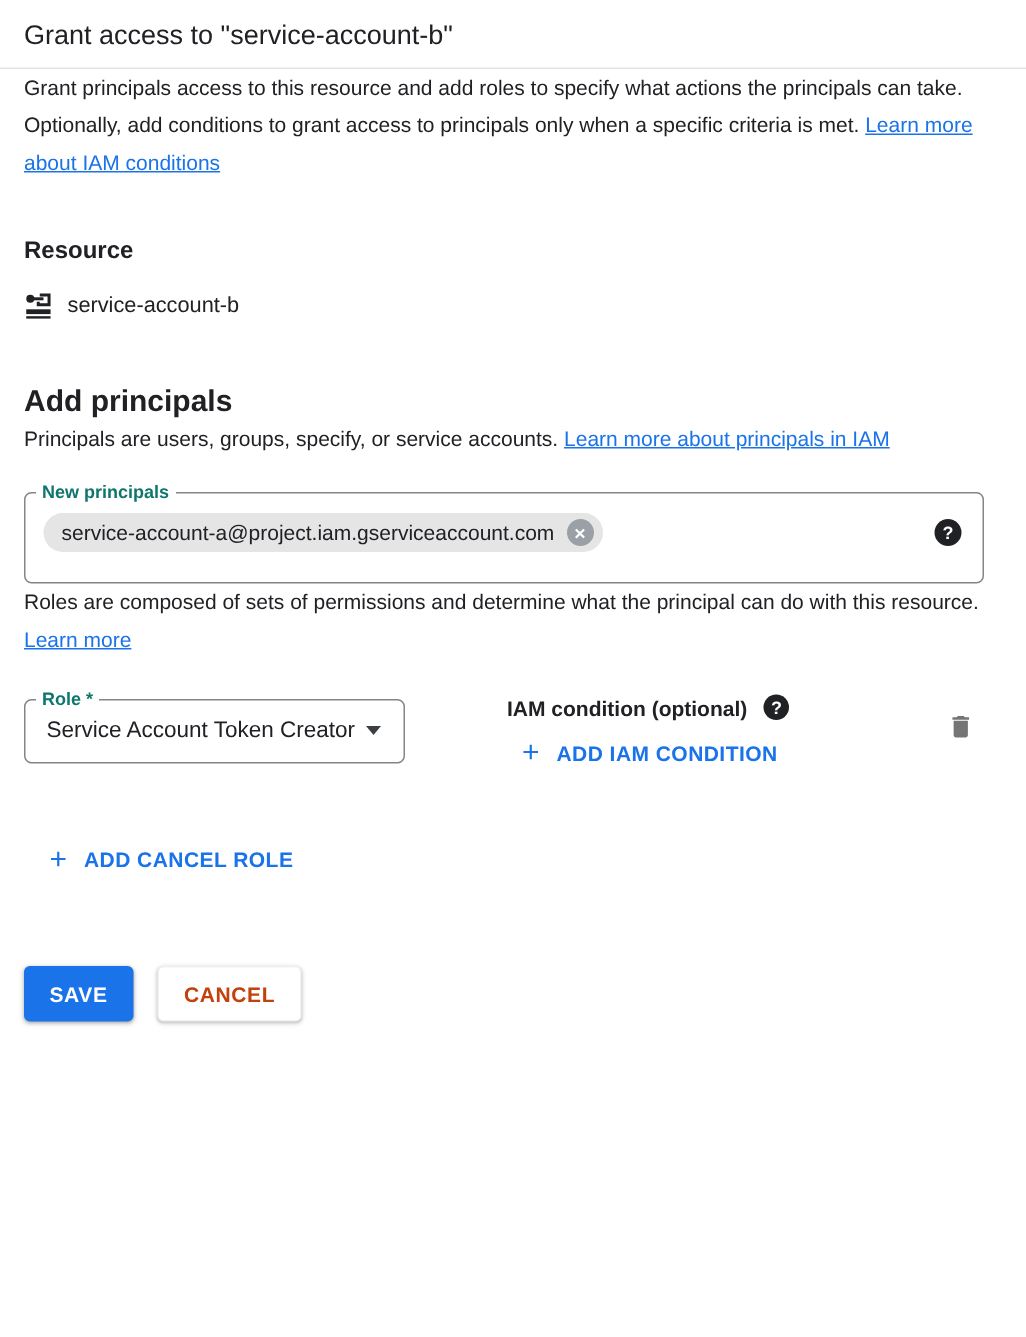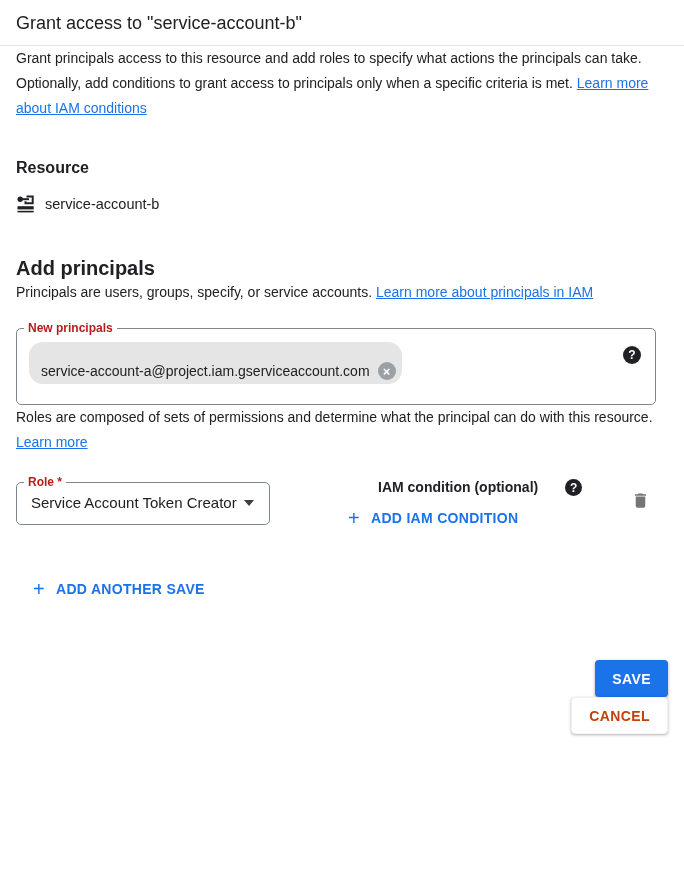--- a/index.html
+++ b/index.html
@@ -71,21 +71,21 @@
   
   fieldset.outlined {
     border: 1px solid #80868b;
     border-radius: 5px;
     margin: 0;
     padding: 0;
   }
   fieldset.outlined legend {
     font-size: 12px;
     font-weight: 700;
-    color: #b91c1c;
+    color: #0f766e;
     padding: 0 4px;
     margin-left: 7px;
     line-height: 14px;
   }
 
   fieldset.principals-field {
     margin-top: 16px;
     width: 640px;
   }
   .field-row {
@@ -94,21 +94,21 @@
     padding: 7px 14px 20px 12px;
     min-height: 52px;
   }
 
   .chip {
     display: inline-flex;
     align-items: center;
     gap: 8px;
     background: #e5e5e6;
     border-radius: 14px;
-    padding: 20px 6px 4px 12px;
+    padding: 4px 6px 4px 12px;
     font-size: 14px;
     color: #202124;
     cursor: default;
   }
   .chip-remove {
     width: 18px; height: 18px;
     border-radius: 50%;
     background: #9aa0a6;
     color: #ffffff;
     font-size: 13px;
@@ -163,25 +163,25 @@
     margin: 13px 0 0 2px;
     font-size: 13.5px;
     line-height: 21.5px;
     color: #5f6368;
     max-width: 262px;
   }
 
   .cond-col { padding-top: 4px; }
   .cond-label-row {
     display: flex;
-    gap: 27px;
-    font-size: 14px;
-    font-weight: 700;
-    color: #202124;
-    margin-left: 40px;
+    align-items: center;
+    gap: 11px;
+    font-size: 14px;
+    font-weight: 700;
+    color: #202124;
   }
   .cond-label-row .help-circle { width: 17px; height: 17px; }
 
   button { font-family: inherit; }
   .text-btn {
     display: inline-flex;
     align-items: center;
     gap: 11px;
     background: none;
     border: none;
@@ -209,23 +209,22 @@
     cursor: pointer;
   }
   .icon-btn svg { display: block; }
 
   .add-role-btn { margin-top: 39px; margin-left: 9px; }
 
   
   .actions {
     display: flex;
     align-items: flex-end;
-    gap: 0;
+    gap: 16px;
     margin-top: 55px;
-    flex-direction: column;
   }
   .btn {
     height: 37px;
     padding: 0 17px;
     border-radius: 4px;
     font-size: 14px;
     font-weight: 700;
     letter-spacing: 0.4px;
     cursor: pointer;
   }
@@ -316,21 +315,21 @@
           <svg width="19" height="19" viewBox="0 0 24 24" fill="#757575">
             <path d="M6 19c0 1.1.9 2 2 2h8c1.1 0 2-.9 2-2V7H6v12zM19 4h-3.5l-1-1h-5l-1 1H5v2h14V4z"></path>
           </svg>
         </span>
       </button>
 
     </div>
 
     <button class="text-btn add-role-btn">
       <span class="plus">+</span>
-      <span>ADD ANOTHER SAVE</span>
+      <span>ADD CANCEL ROLE</span>
     </button>
 
     <div class="actions">
       <button class="btn btn-primary">SAVE</button>
       <button class="btn btn-secondary">CANCEL</button>
     </div>
 
   </div>
 </div>
 

